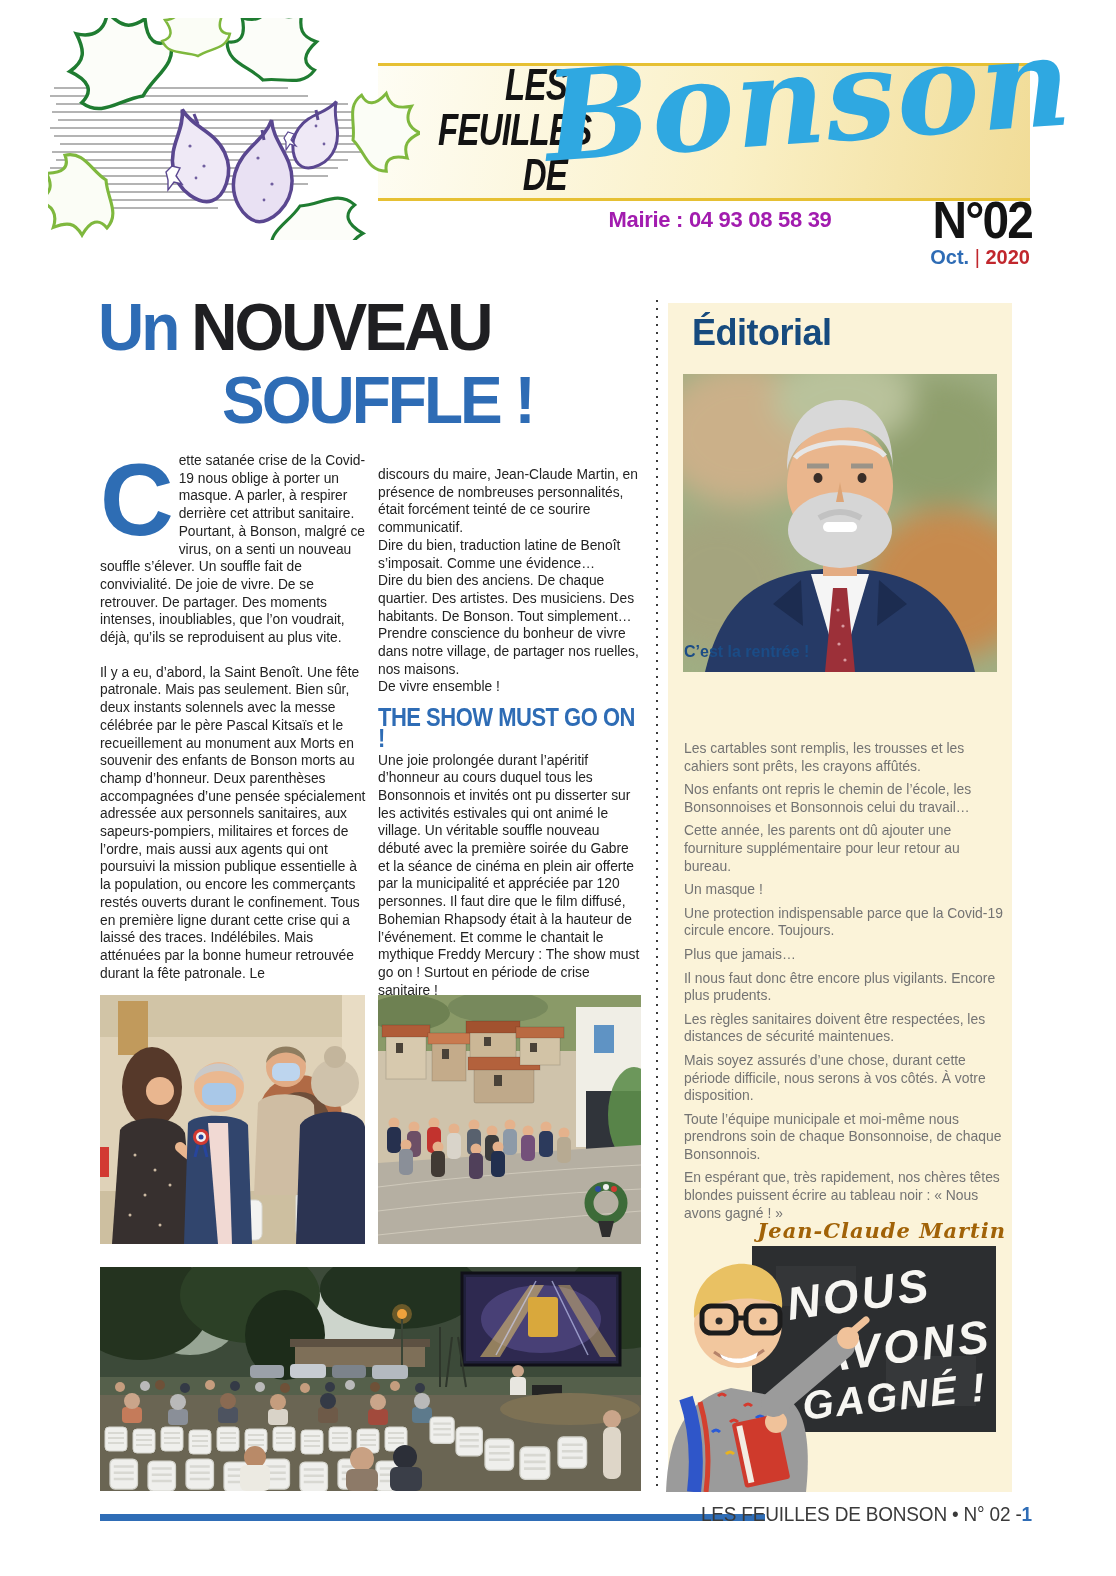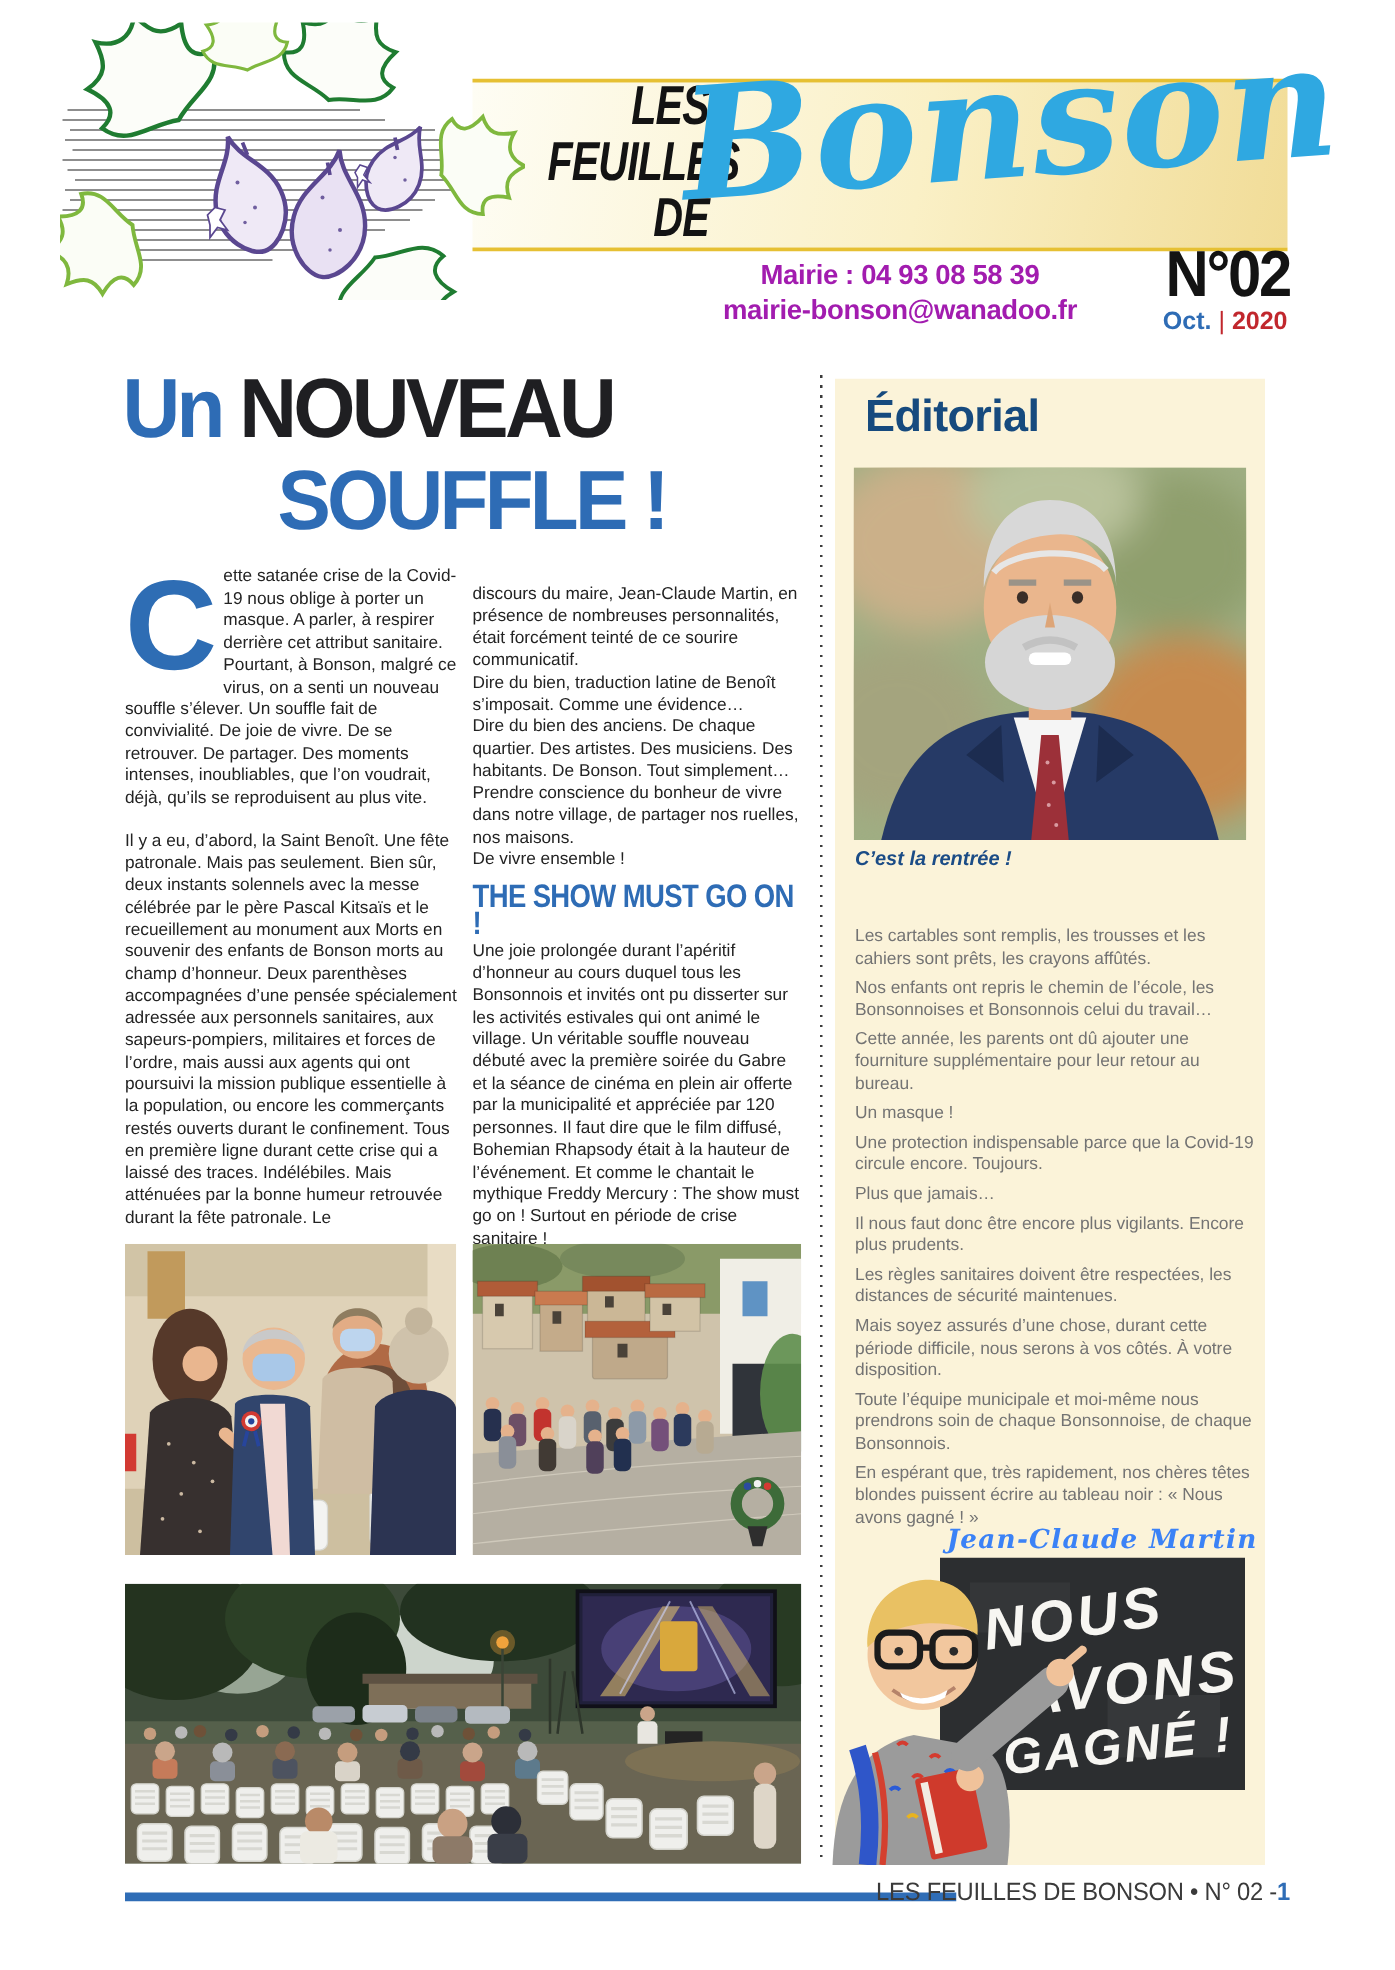--- a/index.html
+++ b/index.html
@@ -53,27 +53,27 @@
   .photo-wide{left:100px;top:1267px;width:541px;height:224px;}
   .portrait{position:absolute;left:683px;top:374px;width:314px;height:298px;}
   .photo-boy{position:absolute;left:656px;top:1246px;width:356px;height:246px;}
 
   
   .sidebar{position:absolute;left:668px;top:303px;width:344px;height:1189px;background:#fbf3d9;}
   .dotline{position:absolute;left:656px;top:300px;width:2px;height:1192px;
           background-image:repeating-linear-gradient(to bottom,#3b3b3b 0 2px,transparent 2px 8px);}
   .ed-heading{position:absolute;left:692px;top:312px;font-size:36px;font-weight:800;
           color:#164a7e;letter-spacing:-.5px;}
-  .ed-sub{position:absolute;left:684px;top:679px;font-size:16px;font-weight:bold;color:#1b4c86;font-style:italic;}
+  .ed-sub{position:absolute;left:684px;top:643px;font-size:16px;font-weight:bold;color:#1b4c86;}
   .ed-body{position:absolute;left:684px;top:740px;width:322px;font-size:13.9px;line-height:17.6px;
           color:#737373;}
   .ed-body p{margin:0 0 6px 0;}
   .signature{position:absolute;left:684px;top:1218px;width:322px;text-align:right;
           font-family:"DejaVu Serif",serif;font-style:italic;font-weight:bold;
-          font-size:21px;color:#3b82f6;letter-spacing:1px;}
+          font-size:21px;color:#a16207;letter-spacing:1px;}
 
   
   .footer-bar{position:absolute;left:100px;top:1514px;width:665px;height:7px;background:#2f6db6;}
   .footer-text{position:absolute;left:640px;top:1503px;width:392px;text-align:right;
           font-size:20px;color:#3a3a3a;letter-spacing:-.2px;transform:scaleX(.95);
           transform-origin:right top;}
   .footer-text .pg{color:#2f6db6;font-weight:bold;}
 </style>
 </head>
 <body>
@@ -118,21 +118,20 @@
 
   <div class="mast-lines">
     <div>LES</div>
     <div>FEUILLES</div>
     <div>DE</div>
   </div>
   <div class="bonson">Bonson</div>
 
   <div class="contact">
     <div>Mairie : 04 93 08 58 39</div>
-    <div>mairie-bonson@wanadoo.fr</div>
   </div>
   <div class="issue-num">N°02</div>
   <div class="issue-date">
     <span class="oct">Oct.</span>
     <span class="sep">|</span>
     <span class="yr">2020</span>
   </div>
 
   <div class="headline">
     <div>

